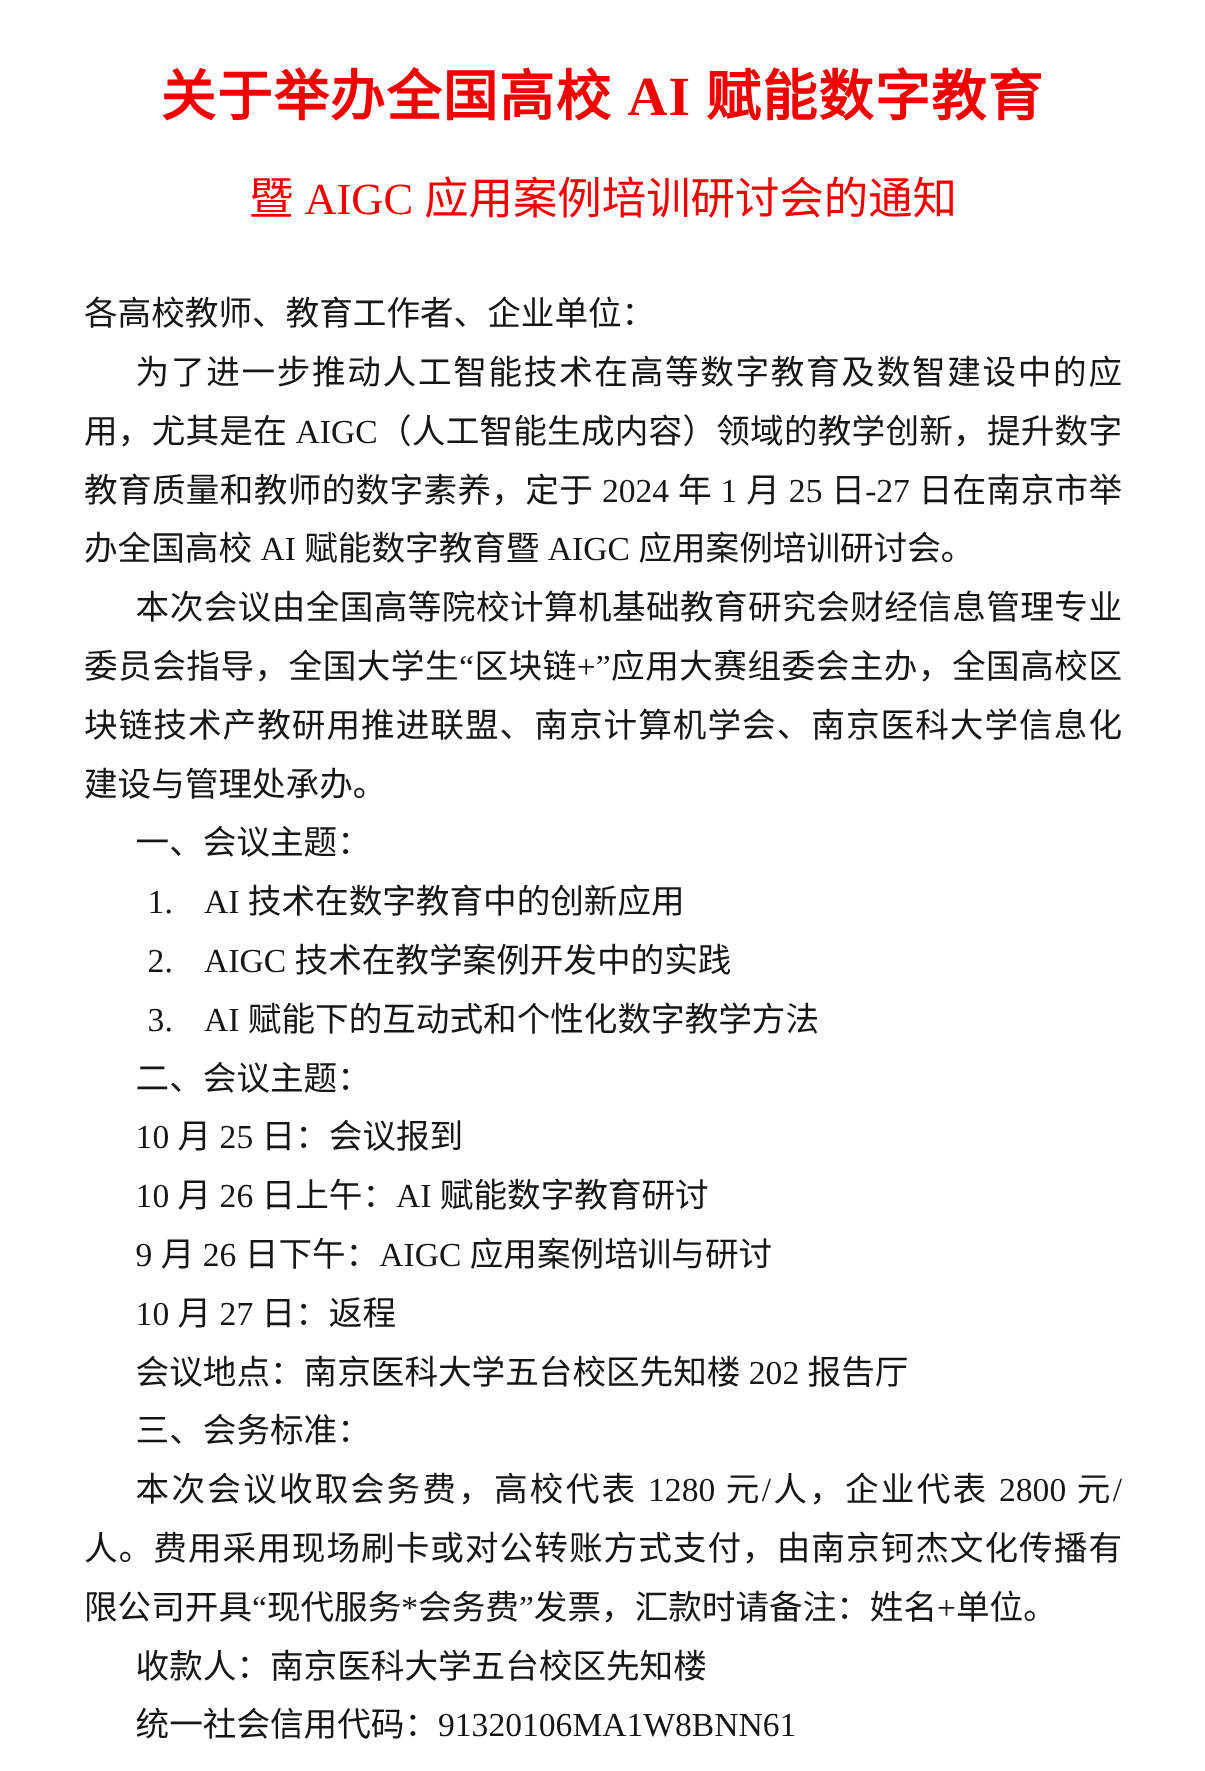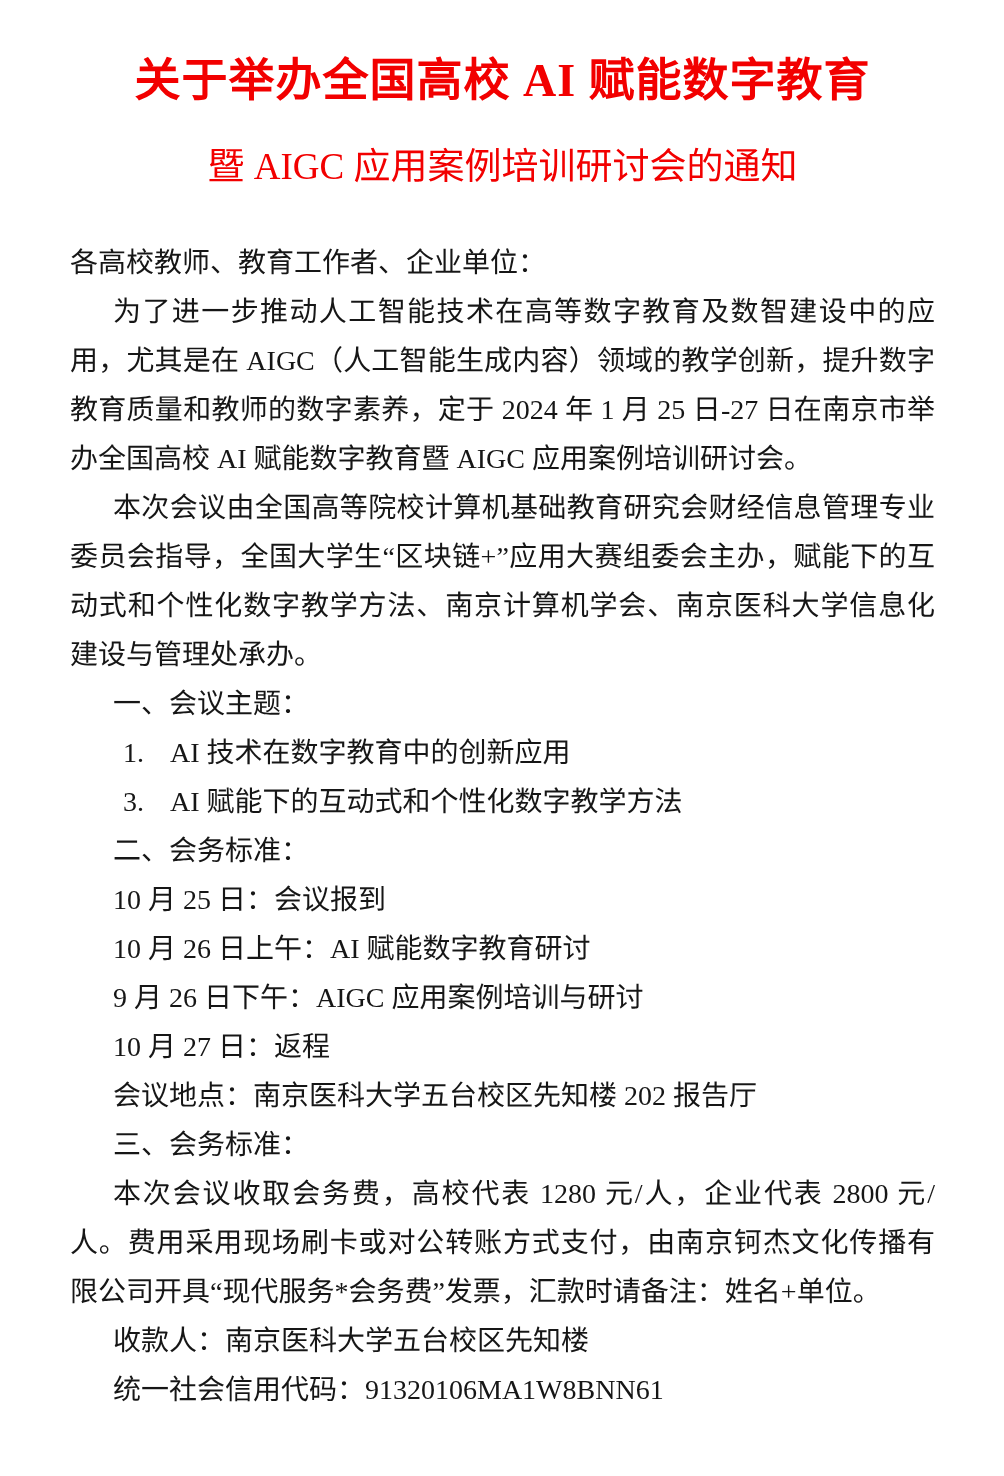--- a/index.html
+++ b/index.html
@@ -38,32 +38,35 @@
 
   <h1 class="title">关于举办全国高校 AI 赋能数字教育</h1>
   <h2 class="subtitle">暨 AIGC 应用案例培训研讨会的通知</h2>
 
   <div class="content">
 
     <p class="salutation">各高校教师、教育工作者、企业单位：</p>
 
     <p class="para">为了进一步推动人工智能技术在高等数字教育及数智建设中的应用，尤其是在 AIGC（人工智能生成内容）领域的教学创新，提升数字教育质量和教师的数字素养，定于 2024 年 1 月 25 日-27 日在南京市举办全国高校 AI 赋能数字教育暨 AIGC 应用案例培训研讨会。</p>
 
-    <p class="para">本次会议由全国高等院校计算机基础教育研究会财经信息管理专业委员会指导，全国大学生“区块链+”应用大赛组委会主办，赋能下的互动式和个性化数字教学方法、南京计算机学会、南京医科大学信息化建设与管理处承办。</p>
+    <p class="para">本次会议由全国高等院校计算机基础教育研究会财经信息管理专业委员会指导，全国大学生“区块链+”应用大赛组委会主办，全国高校区块链技术产教研用推进联盟、南京计算机学会、南京医科大学信息化建设与管理处承办。</p>
 
     <p class="indent">一、会议主题：</p>
 
     <p class="list-item">
       <span class="num">1.</span><span>AI 技术在数字教育中的创新应用</span>
     </p>
     <p class="list-item">
+      <span class="num">2.</span><span>AIGC 技术在教学案例开发中的实践</span>
+    </p>
+    <p class="list-item">
       <span class="num">3.</span><span>AI 赋能下的互动式和个性化数字教学方法</span>
     </p>
 
-    <p class="indent">二、会务标准：</p>
+    <p class="indent">二、会议主题：</p>
 
     <p class="indent">10 月 25 日：会议报到</p>
     <p class="indent">10 月 26 日上午：AI 赋能数字教育研讨</p>
     <p class="indent">9 月 26 日下午：AIGC 应用案例培训与研讨</p>
     <p class="indent">10 月 27 日：返程</p>
 
     <p class="indent">会议地点：南京医科大学五台校区先知楼 202 报告厅</p>
 
     <p class="indent">三、会务标准：</p>
 

